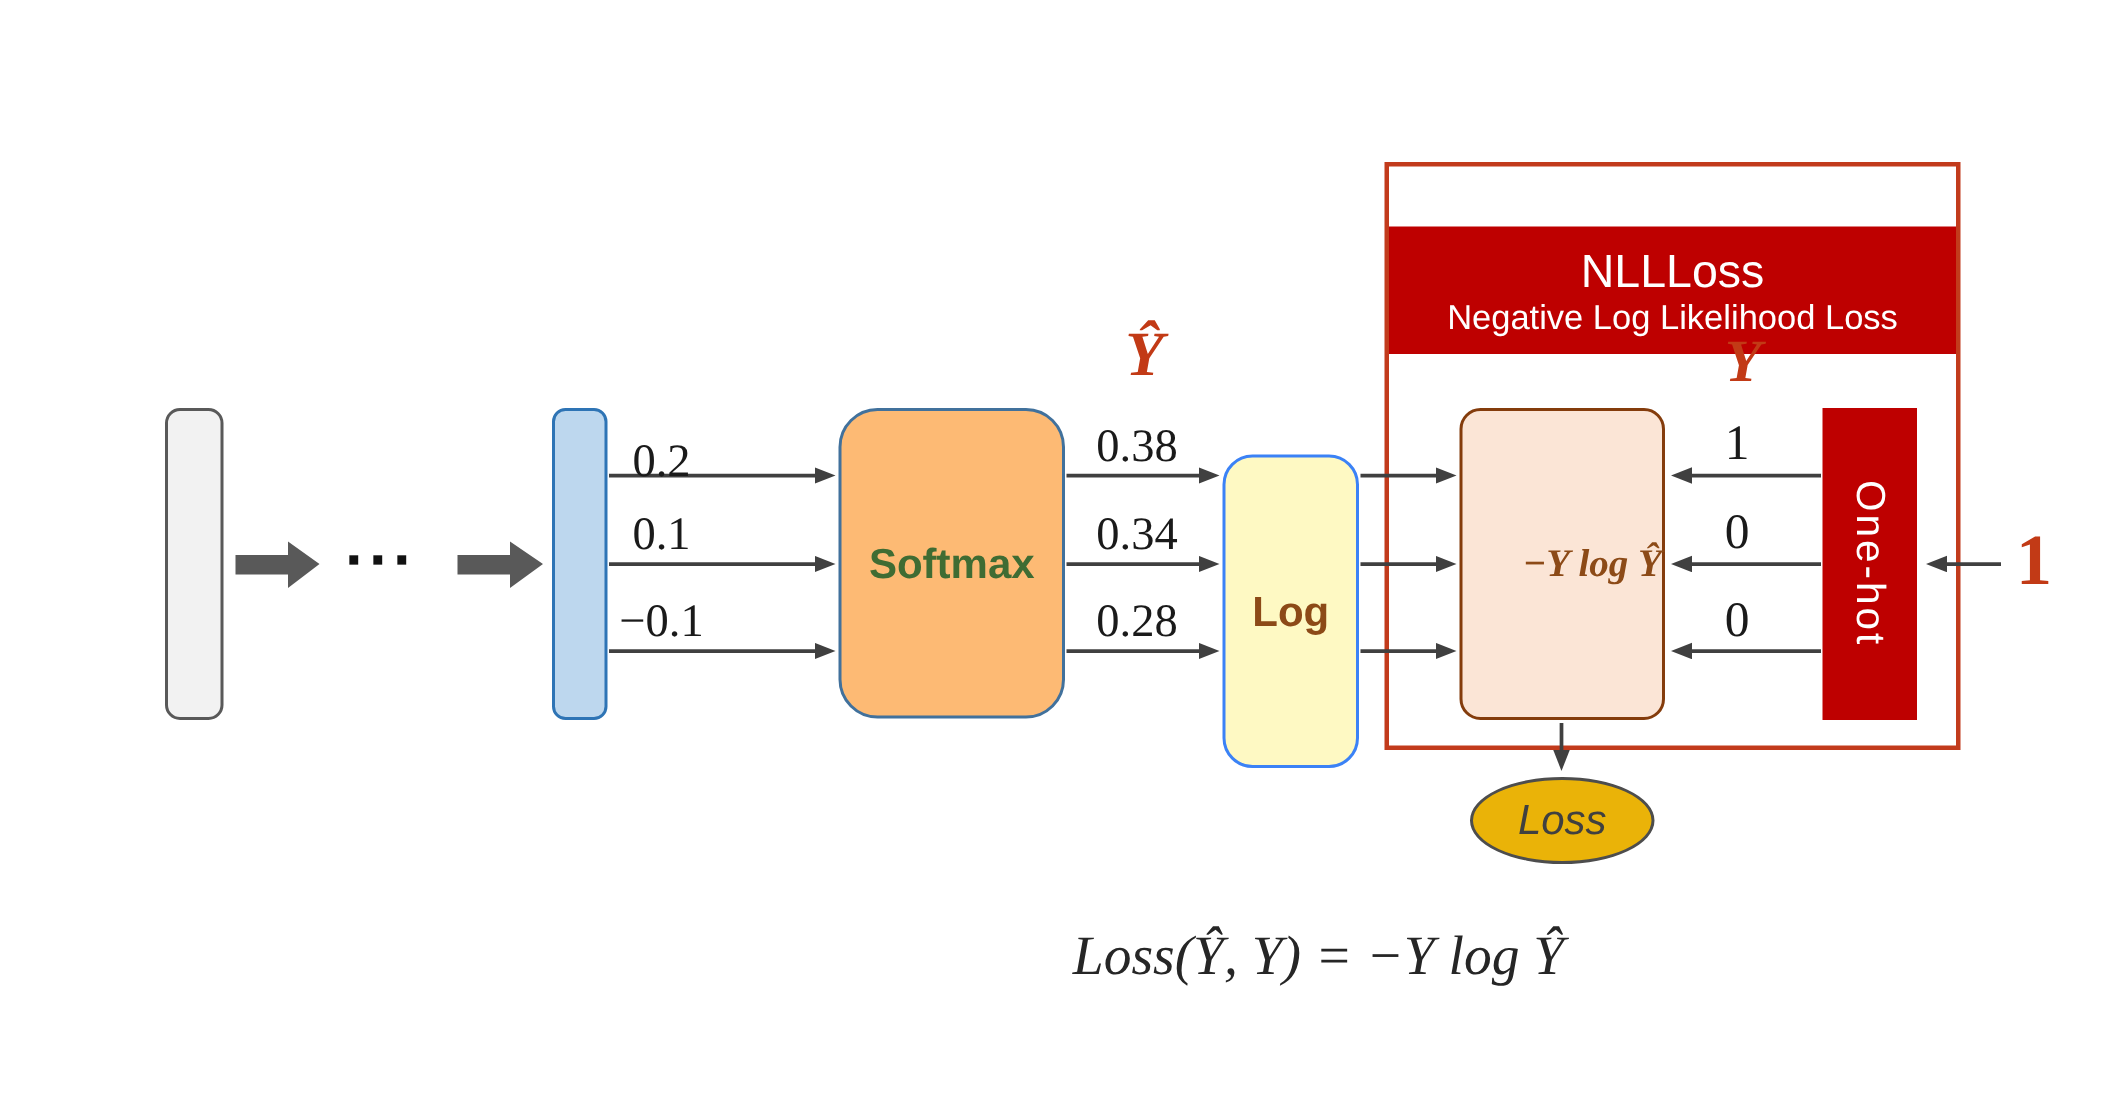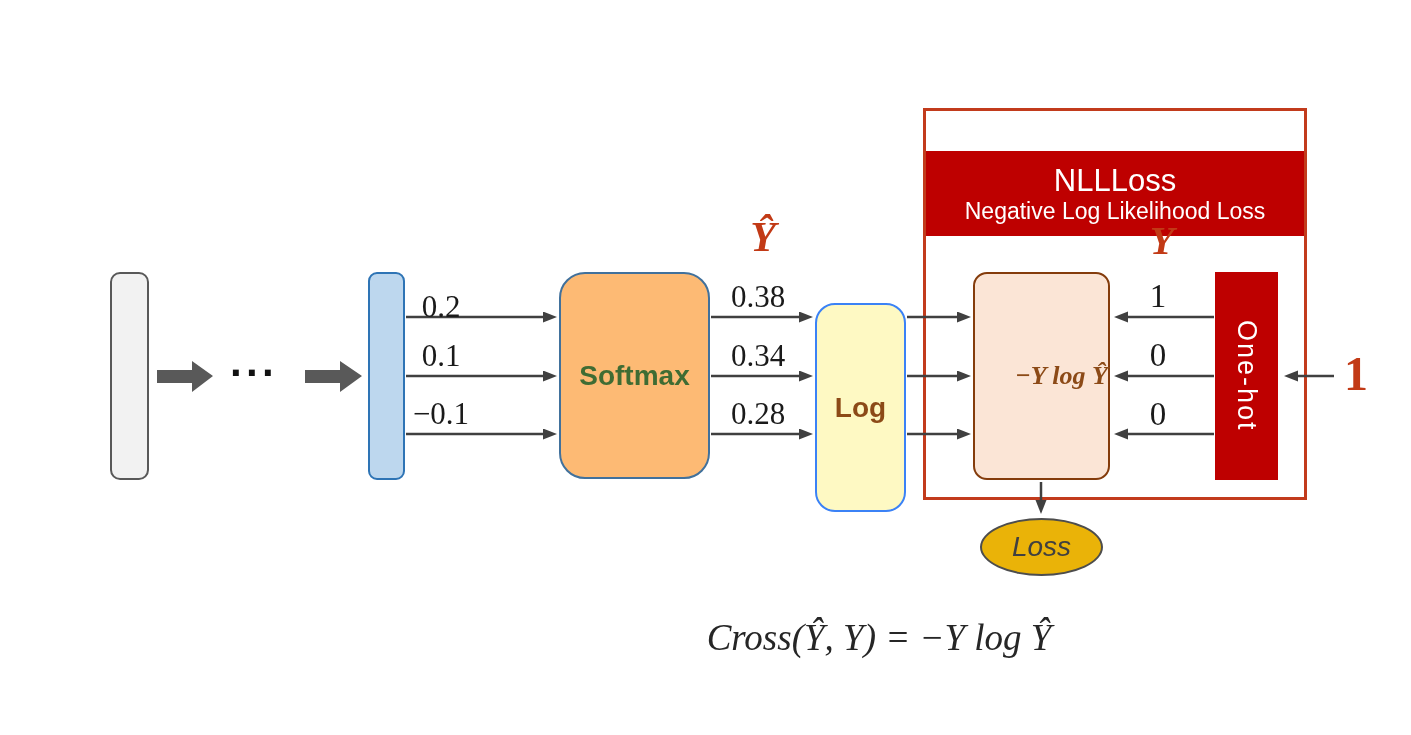--- a/index.html
+++ b/index.html
@@ -133,16 +133,16 @@
   <div class="lbl num" style="left:716px;top:395px;">0.28</div>
 
   <div class="lbl onum" style="left:1116px;top:276px;">1</div>
   <div class="lbl onum" style="left:1116px;top:335px;">0</div>
   <div class="lbl onum" style="left:1116px;top:394px;">0</div>
 
   <div class="lbl accent-math" style="left:723px;top:213px;width:80px;font-size:42px;">Ŷ</div>
   <div class="lbl accent-math" style="left:1122px;top:217px;width:80px;font-size:40px;">Y</div>
   <div class="lbl accent-math" style="left:1326px;top:346px;width:60px;font-size:48px;font-style:normal;">1</div>
 
-  <div class="lbl formula">Cross(Ŷ, Y) = −Y log Ŷ</div>
+  <div class="lbl formula">Loss(Ŷ, Y) = −Y log Ŷ</div>
 
 
 </div>
 
 </body></html>

